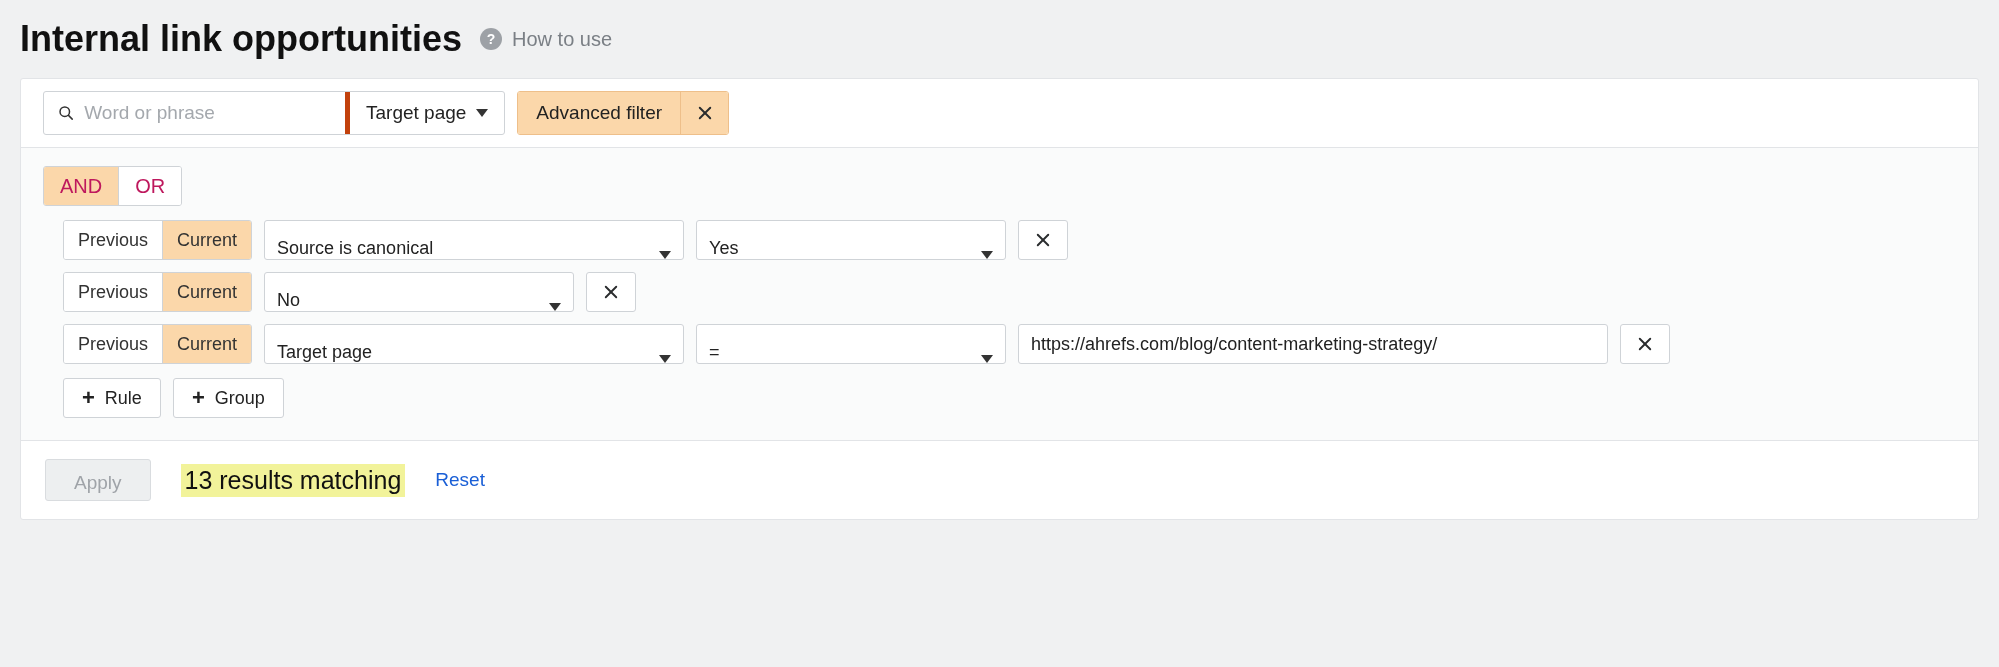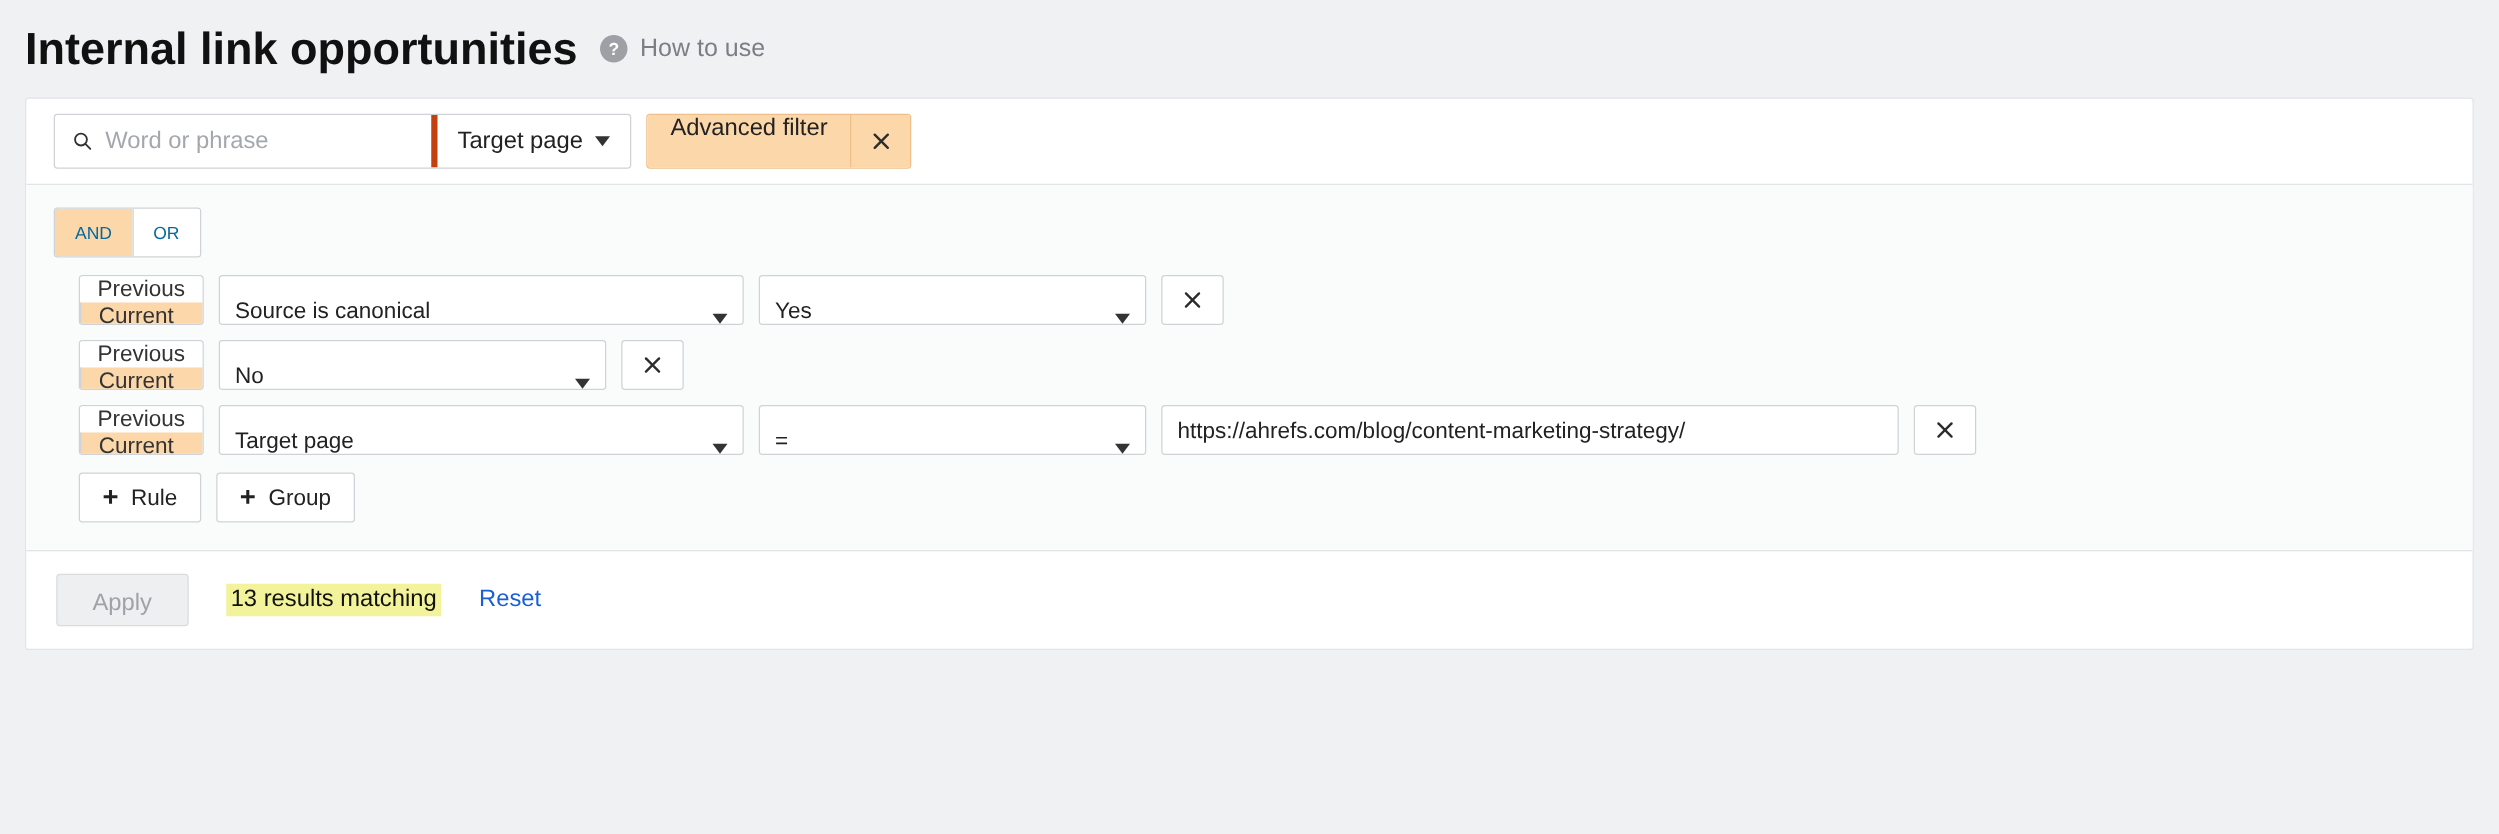--- a/index.html
+++ b/index.html
@@ -93,21 +93,21 @@
   .chip-group {
     display: flex;
     height: 44px;
     border-radius: 3px;
     overflow: hidden;
     border: 1px solid #eebf8a;
   }
   .chip-main {
     background: #fbd7aa;
     display: flex;
-    align-items: flex-start;
+    align-items: center;
     padding: 0 18px;
     font-size: 19px;
     color: #222;
   }
   .chip-close {
     background: #fbd7aa;
     border-left: 1px solid #eebf8a;
     width: 48px;
     display: flex;
     align-items: center;
@@ -128,41 +128,40 @@
     display: inline-flex;
     border: 1px solid #cfd3d7;
     border-radius: 3px;
     overflow: hidden;
     height: 40px;
   }
   .logic-btn {
     display: flex;
     align-items: center;
     padding: 0 16px;
-    font-size: 14px;
-    color: #0369a1;
+    font-size: 20px;
+    color: #be185d;
     background: #fff;
     cursor: pointer;
     border: none;
   }
   .logic-btn + .logic-btn { border-left: 1px solid #cfd3d7; }
   .logic-btn.active { background: #fbd7aa; }
   .rule-list { margin-top: 14px; display: flex; flex-direction: column; gap: 12px; margin-left: 20px;}
   .rule-row {
     display: flex;
     align-items: center;
     gap: 12px;
   }
   .prev-cur-toggle {
     display: inline-flex;
     border: 1px solid #cfd3d7;
     border-radius: 3px;
     overflow: hidden;
     height: 40px;
-    flex-direction: column;
   }
   .pc-btn {
     display: flex;
     align-items: center;
     padding: 0 14px;
     font-size: 18px;
     color: #333;
     background: #fff;
     cursor: pointer;
     border: none;
@@ -235,21 +234,21 @@
     color: #9fa3a8;
     height: 42px;
     padding: 12px 28px;
     font-size: 19px;
     border-radius: 3px;
     cursor: not-allowed;
   }
   .results-highlight {
     background: #f2f39a;
     padding: 2px 4px;
-    font-size: 19px;
+    font-size: 25px;
   }
   .reset-link {
     color: #1a5fd6;
     font-size: 19px;
     cursor: pointer;
   }
 </style>
 </head>
 <body>
 

